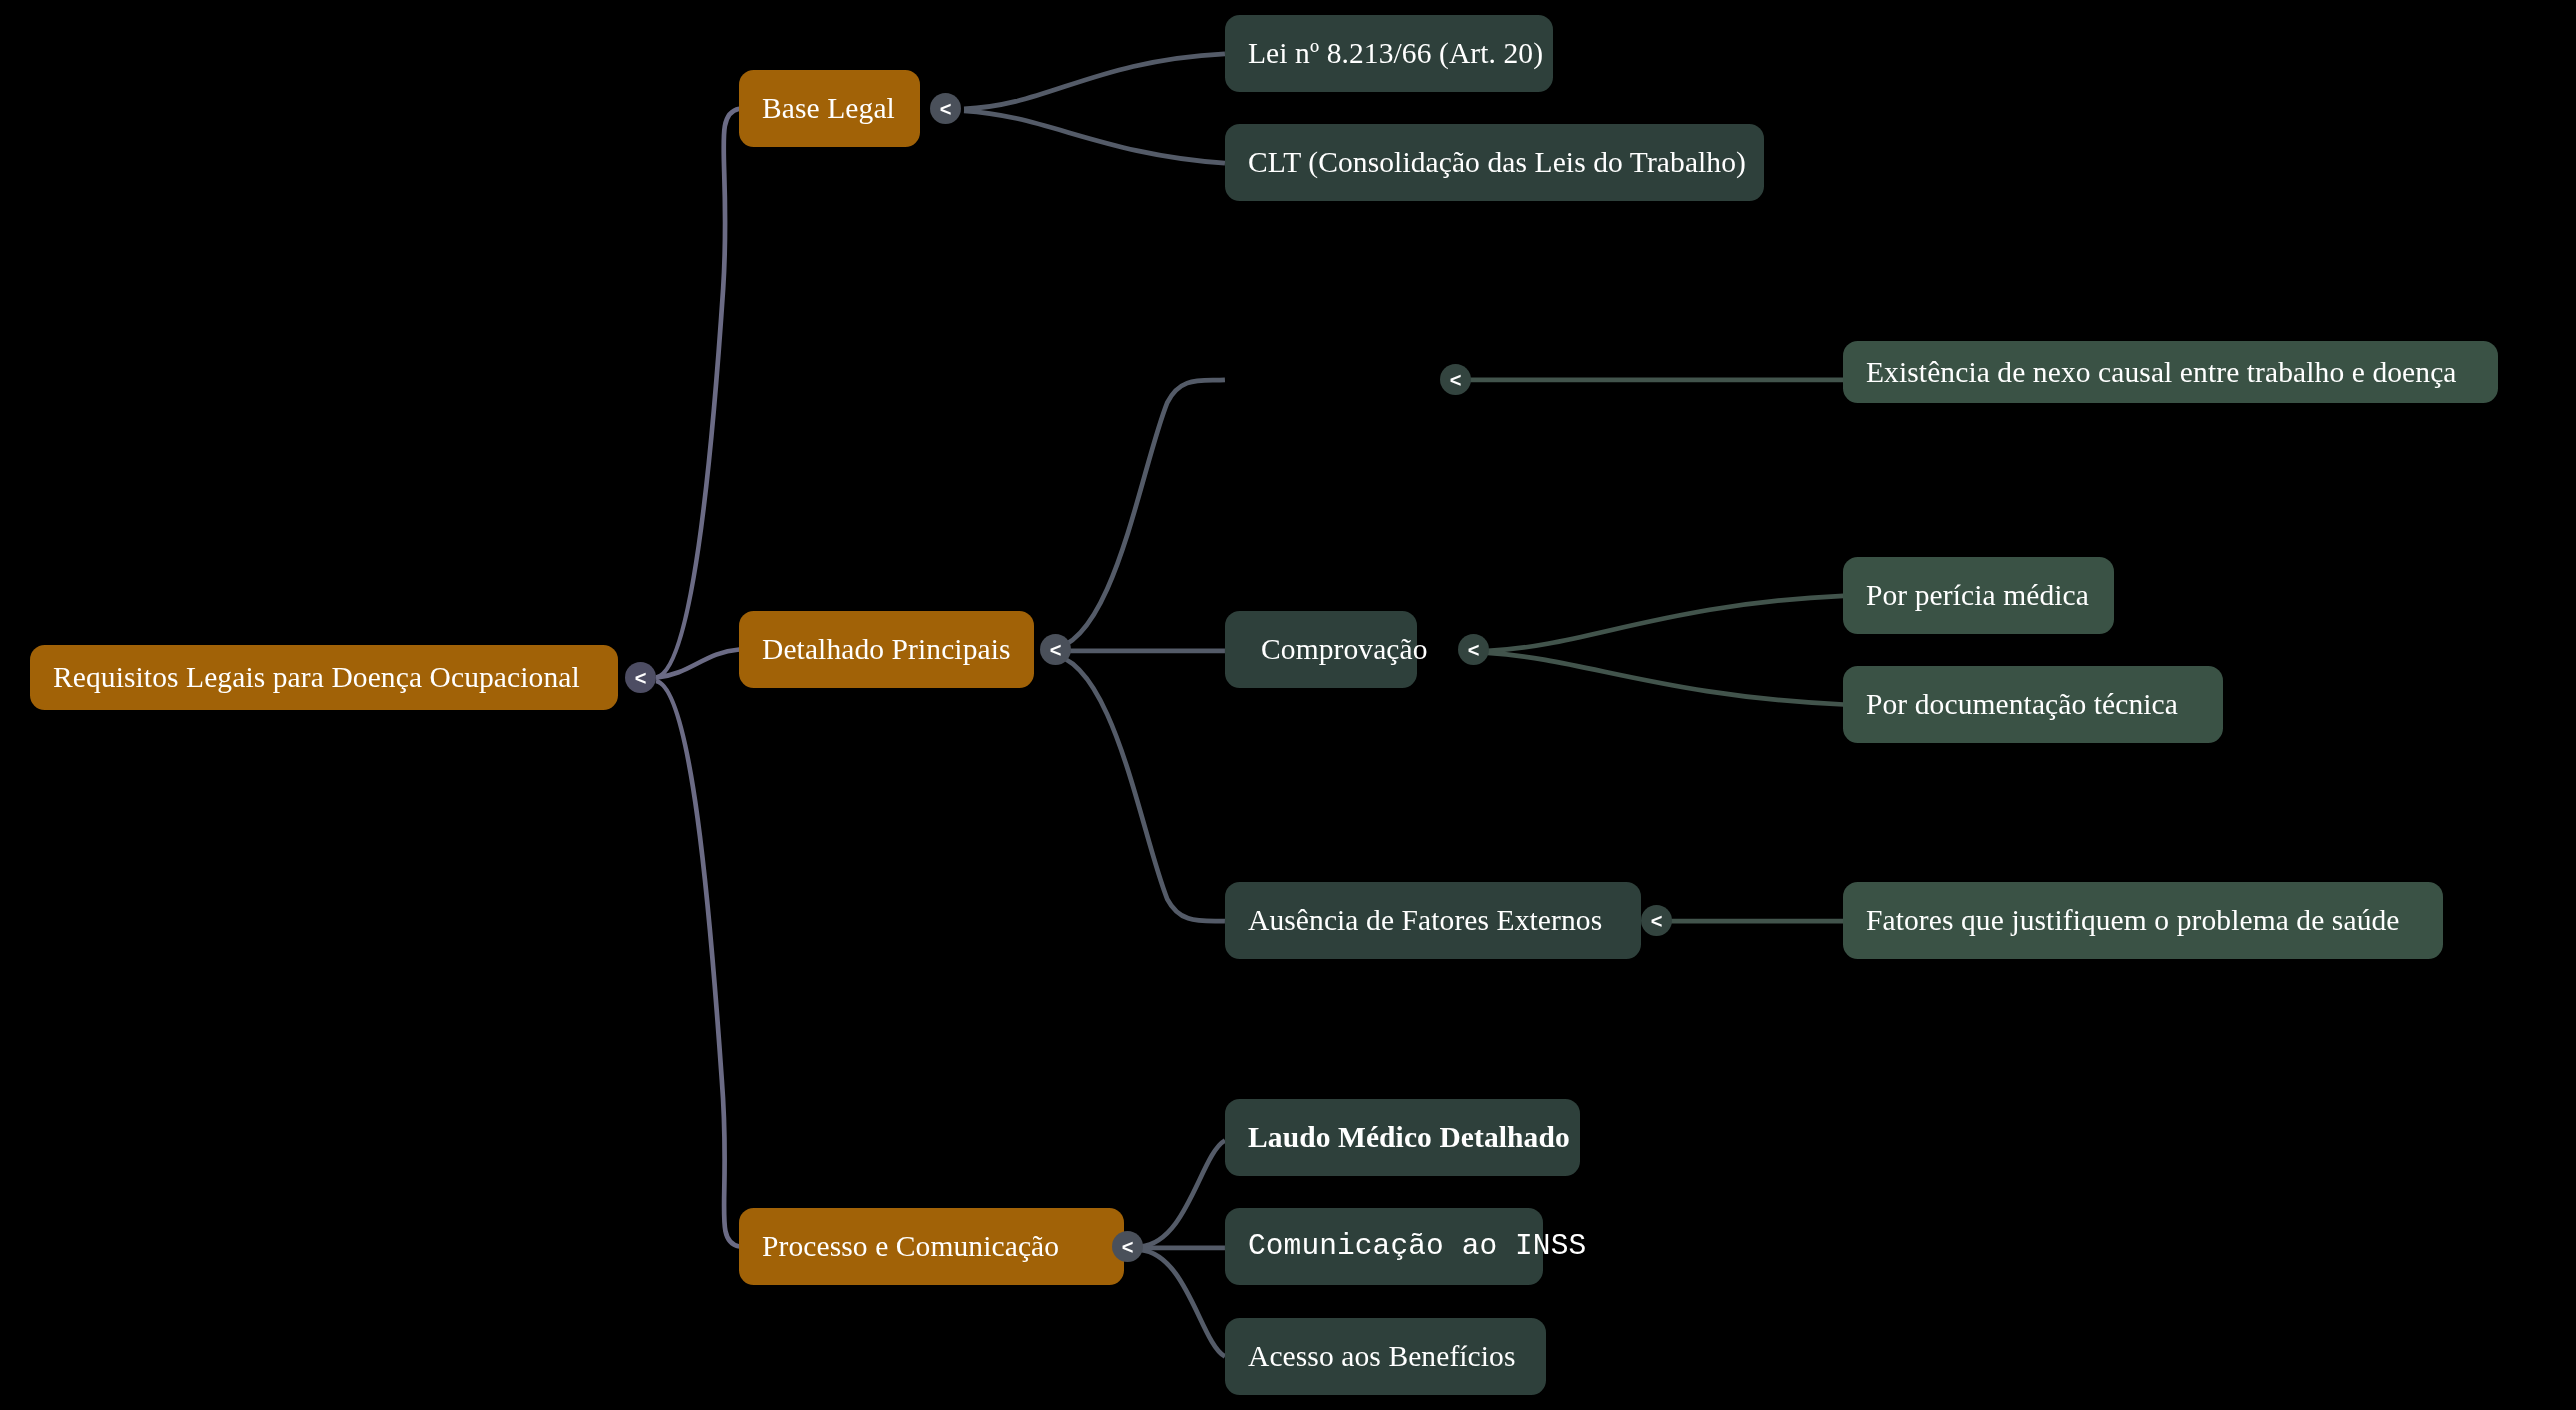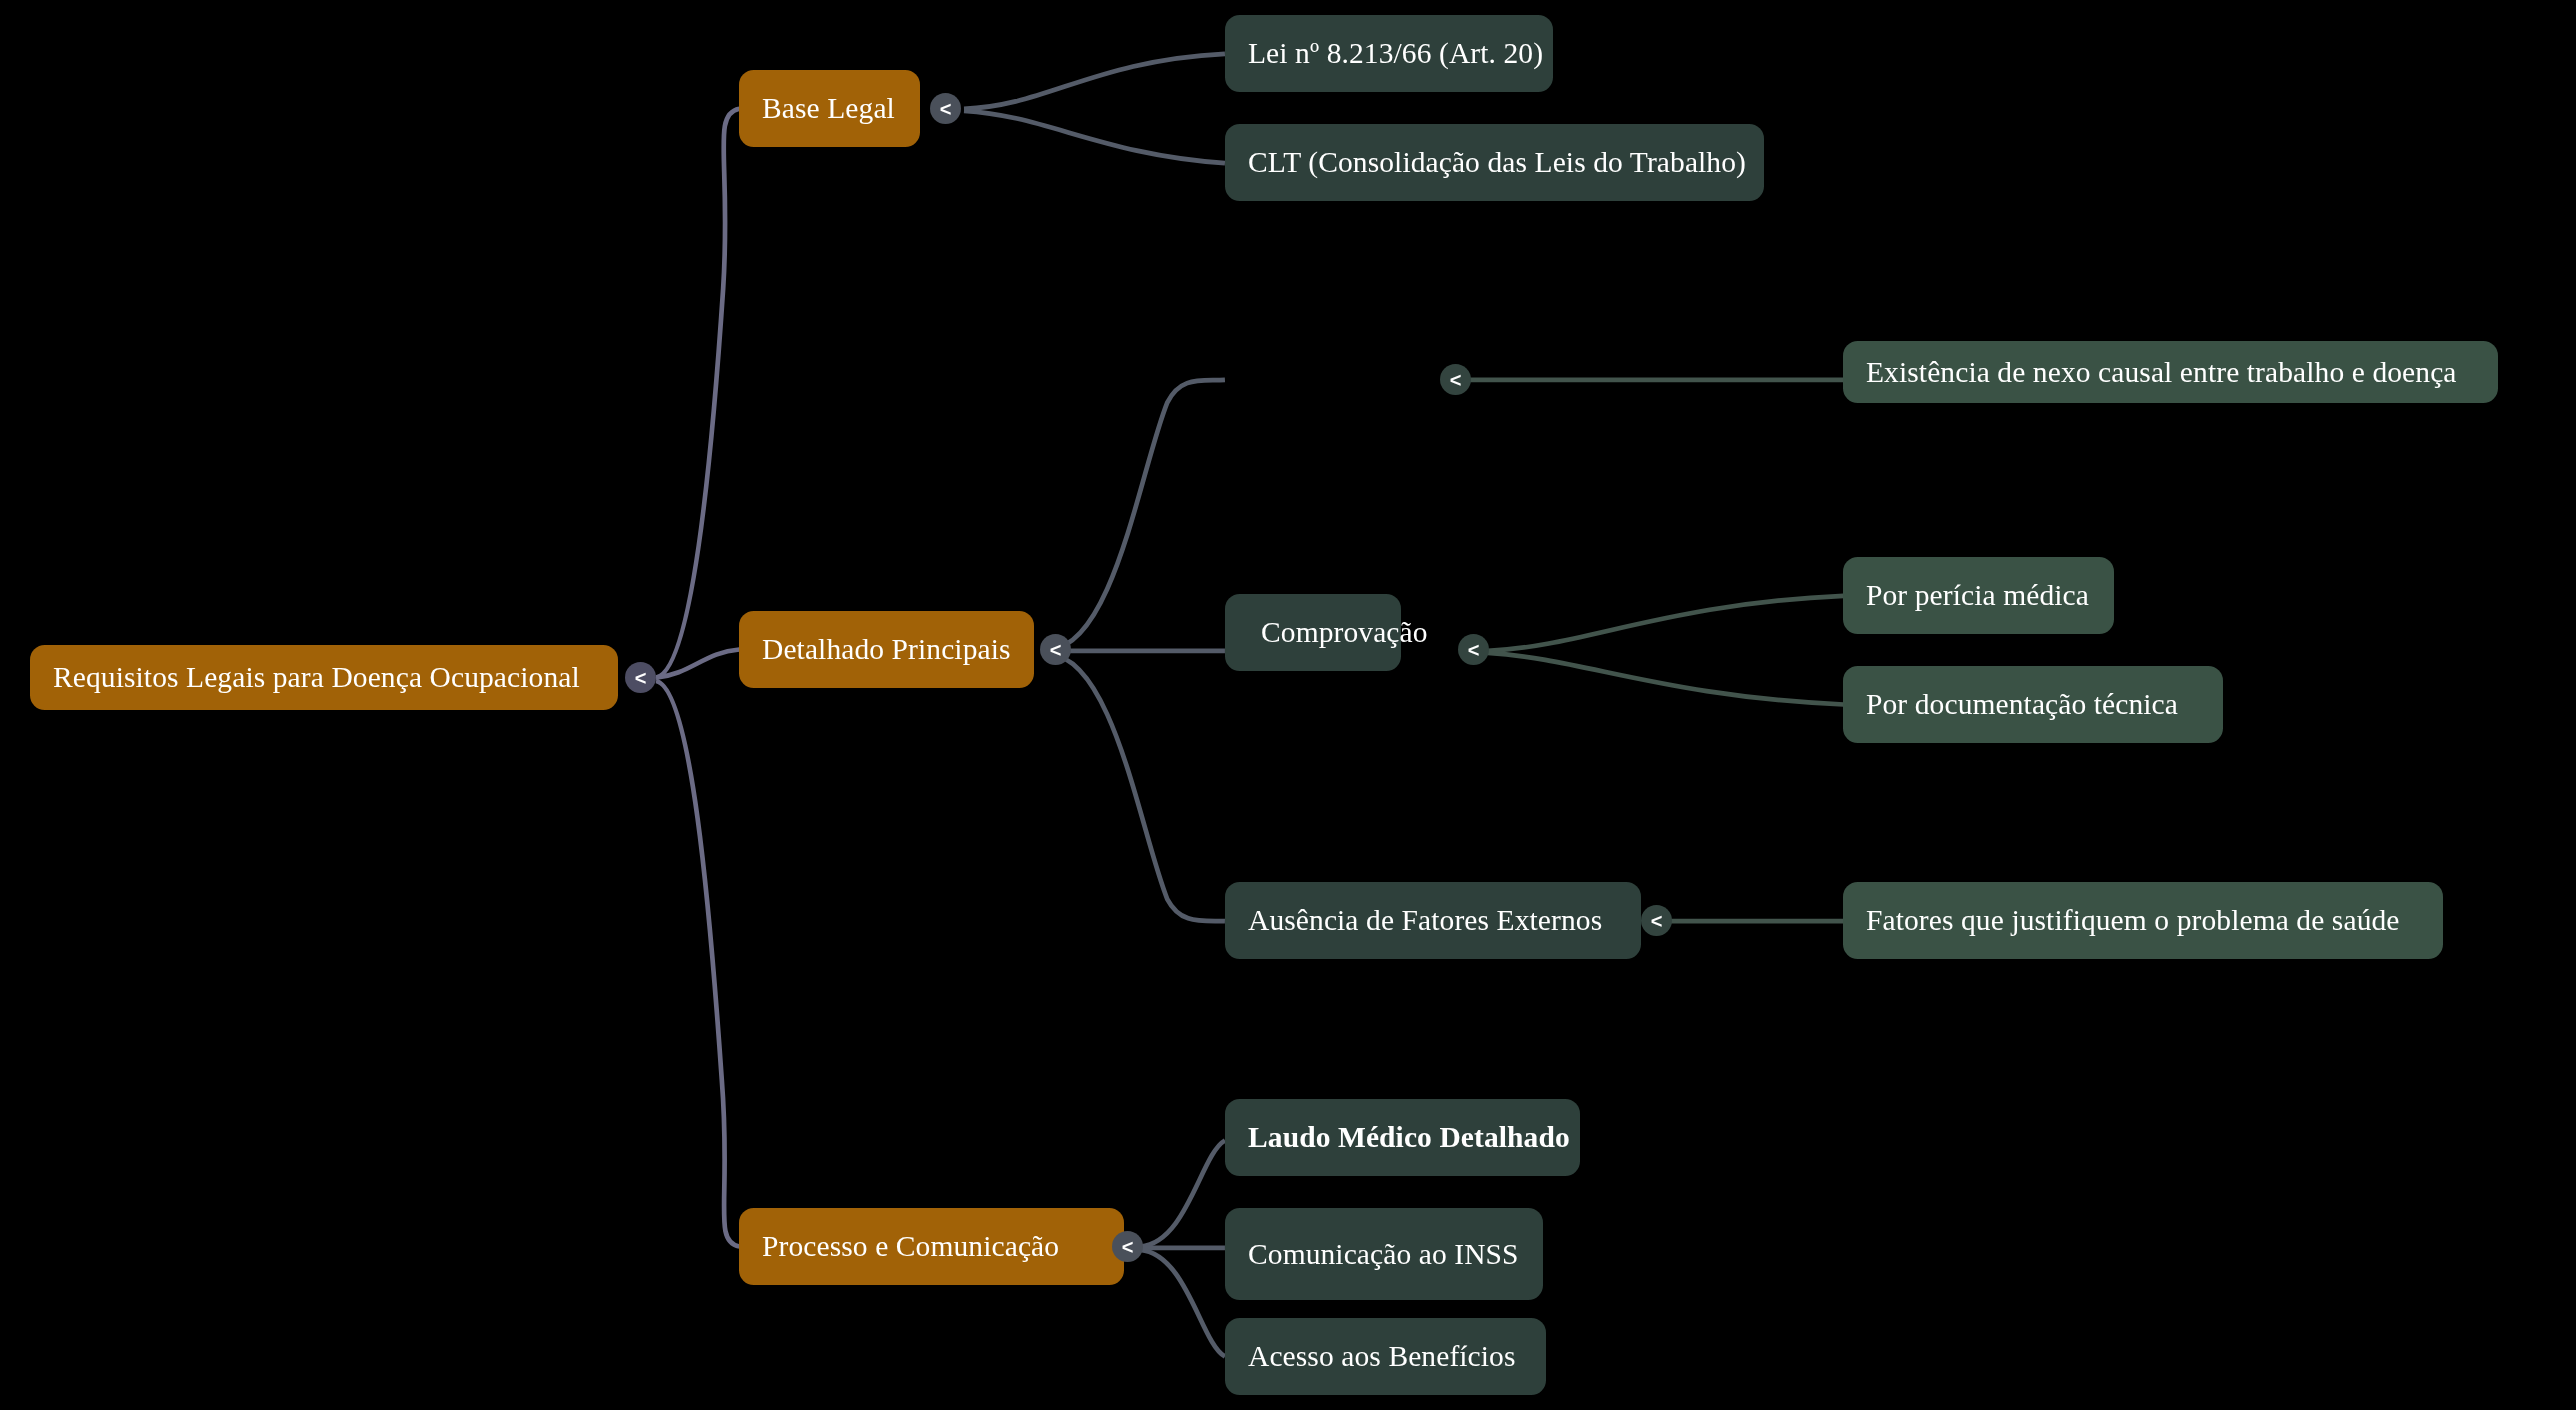--- a/index.html
+++ b/index.html
@@ -146,21 +146,21 @@
     <span>&lt;</span>
   </div>
 
   <div class="toggle toggle-3" style="left:1440px; top:364px;">
     <span>&lt;</span>
   </div>
   <div class="node lvl-4" style="left:1843px; top:341px; width:655px; height:62px;">
     <span class="label">Existência de nexo causal entre trabalho e doença</span>
   </div>
 
-  <div class="node lvl-3" style="left:1225px; top:594px; width:176px; height:77px;padding-left:36px;">
+  <div class="node lvl-3" style="left:1225px; top:611px; width:192px; height:77px;padding-left:36px;">
     <span class="label">Comprovação</span>
   </div>
   <div class="toggle toggle-3" style="left:1458px; top:634px;">
     <span>&lt;</span>
   </div>
   <div class="node lvl-4" style="left:1843px; top:557px; width:271px; height:77px;">
     <span class="label">Por perícia médica</span>
   </div>
   <div class="node lvl-4" style="left:1843px; top:666px; width:380px; height:77px;">
     <span class="label">Por documentação técnica</span>
@@ -179,21 +179,21 @@
   <div class="node lvl-2" style="left:739px; top:1208px; width:385px; height:77px;">
     <span class="label">Processo e Comunicação</span>
   </div>
   <div class="toggle toggle-2" style="left:1112px; top:1231px;">
     <span>&lt;</span>
   </div>
 
   <div class="node lvl-3" style="left:1225px; top:1099px; width:355px; height:77px;font-weight:bold;">
     <span class="label">Laudo Médico Detalhado</span>
   </div>
-  <div class="node lvl-3" style="left:1225px; top:1208px; width:318px; height:92px;">
+  <div class="node lvl-3" style="left:1225px; top:1208px; width:318px; height:77px;font-family:Liberation Mono, monospace;">
     <span class="label">Comunicação ao INSS</span>
   </div>
   <div class="node lvl-3" style="left:1225px; top:1318px; width:321px; height:77px;">
     <span class="label">Acesso aos Benefícios</span>
   </div>
 
 </div>
 
 
 </body></html>

